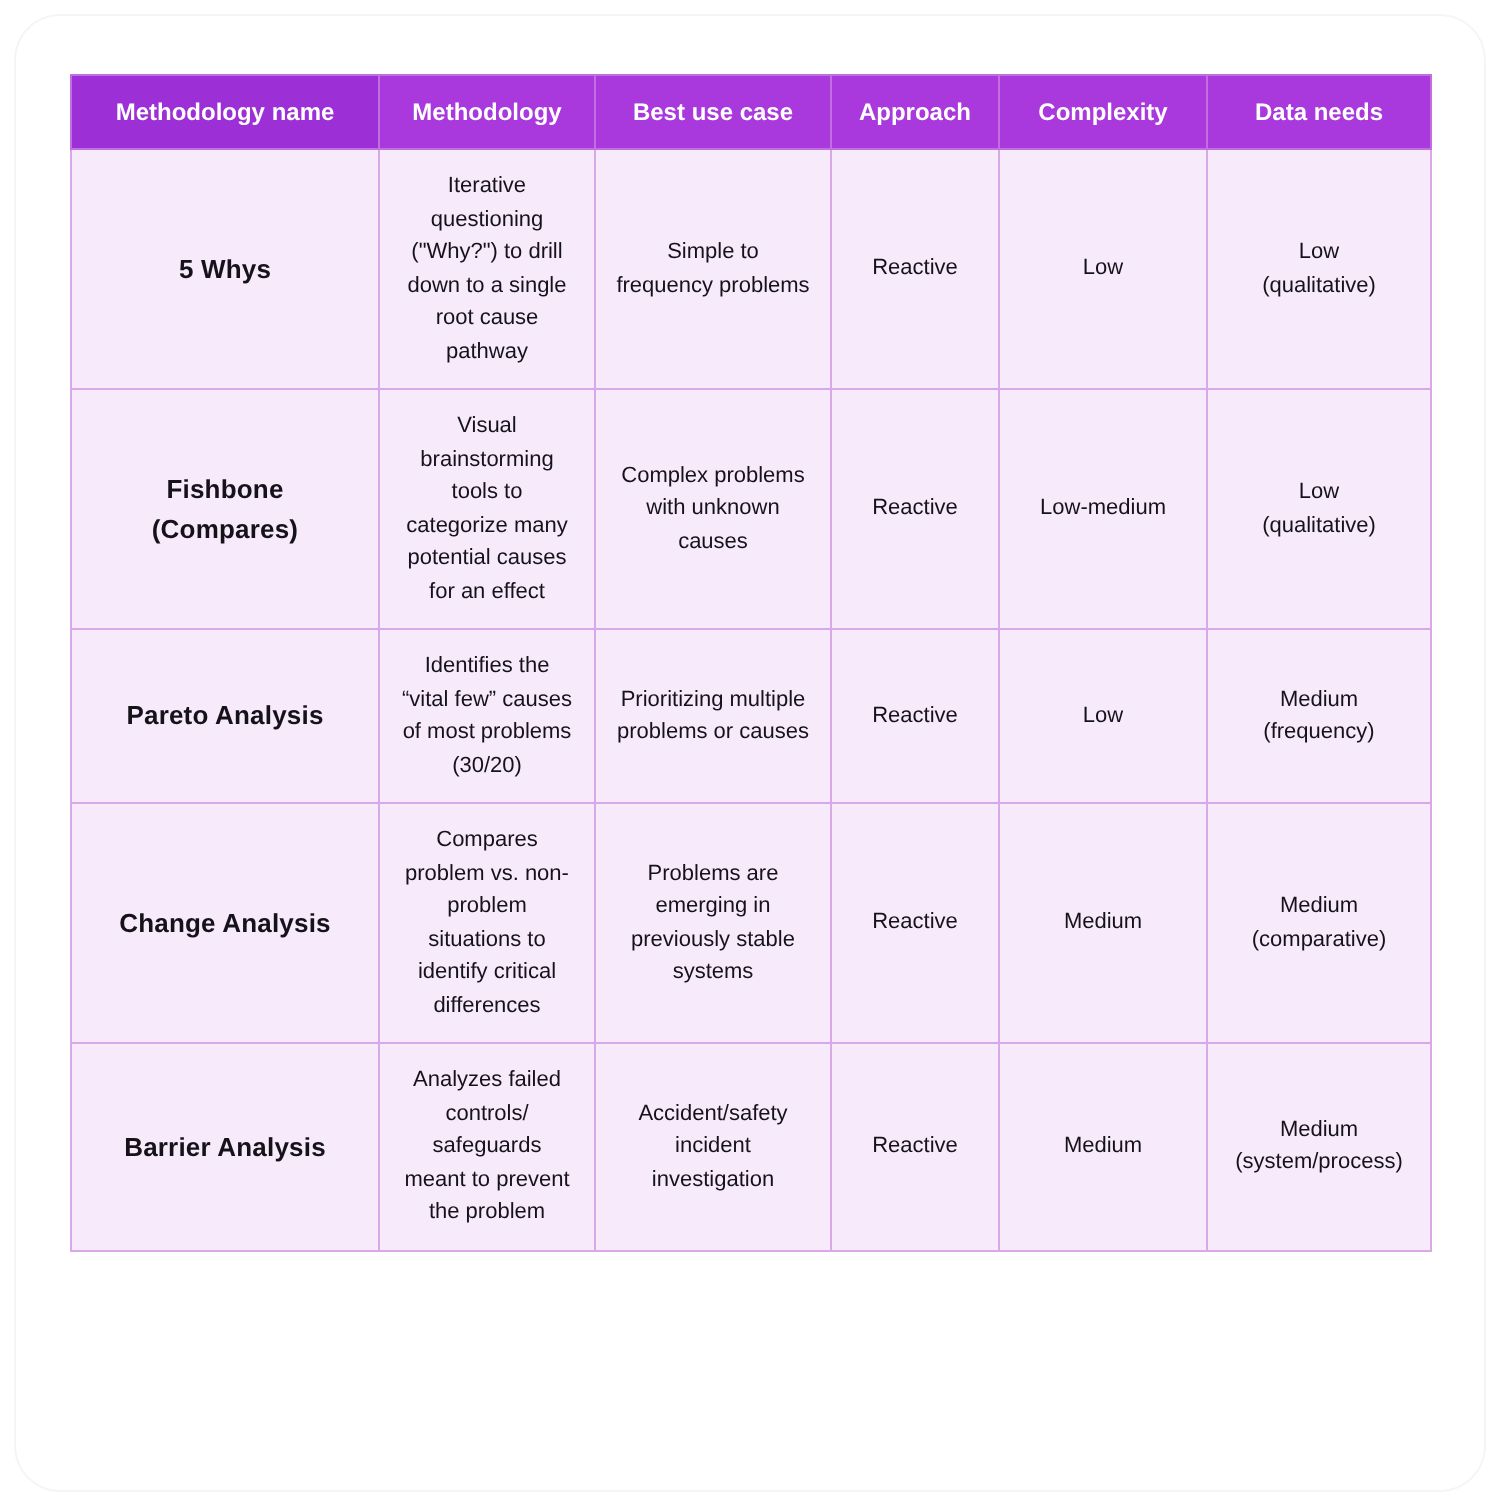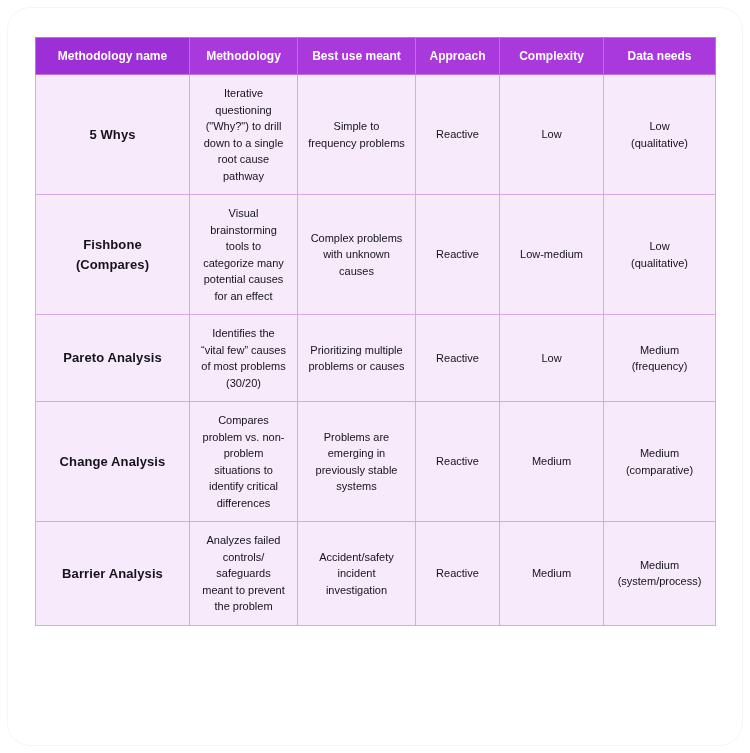--- a/index.html
+++ b/index.html
@@ -85,21 +85,21 @@
           <col class="c1">
           <col class="c2">
           <col class="c3">
           <col class="c4">
           <col class="c5">
       </colgroup>
       <thead>
         <tr>
           <th class="h-first">Methodology name</th>
           <th>Methodology</th>
-          <th>Best use meant</th>
+          <th>Best use case</th>
           <th>Approach</th>
           <th>Complexity</th>
           <th>Data needs</th>
         </tr>
       </thead>
       <tbody>
         <tr>
           <td class="name">5 Whys</td>
           <td>Iterative questioning ("Why?") to drill down to a single root cause pathway</td>
           <td>Simple to frequency problems</td>

